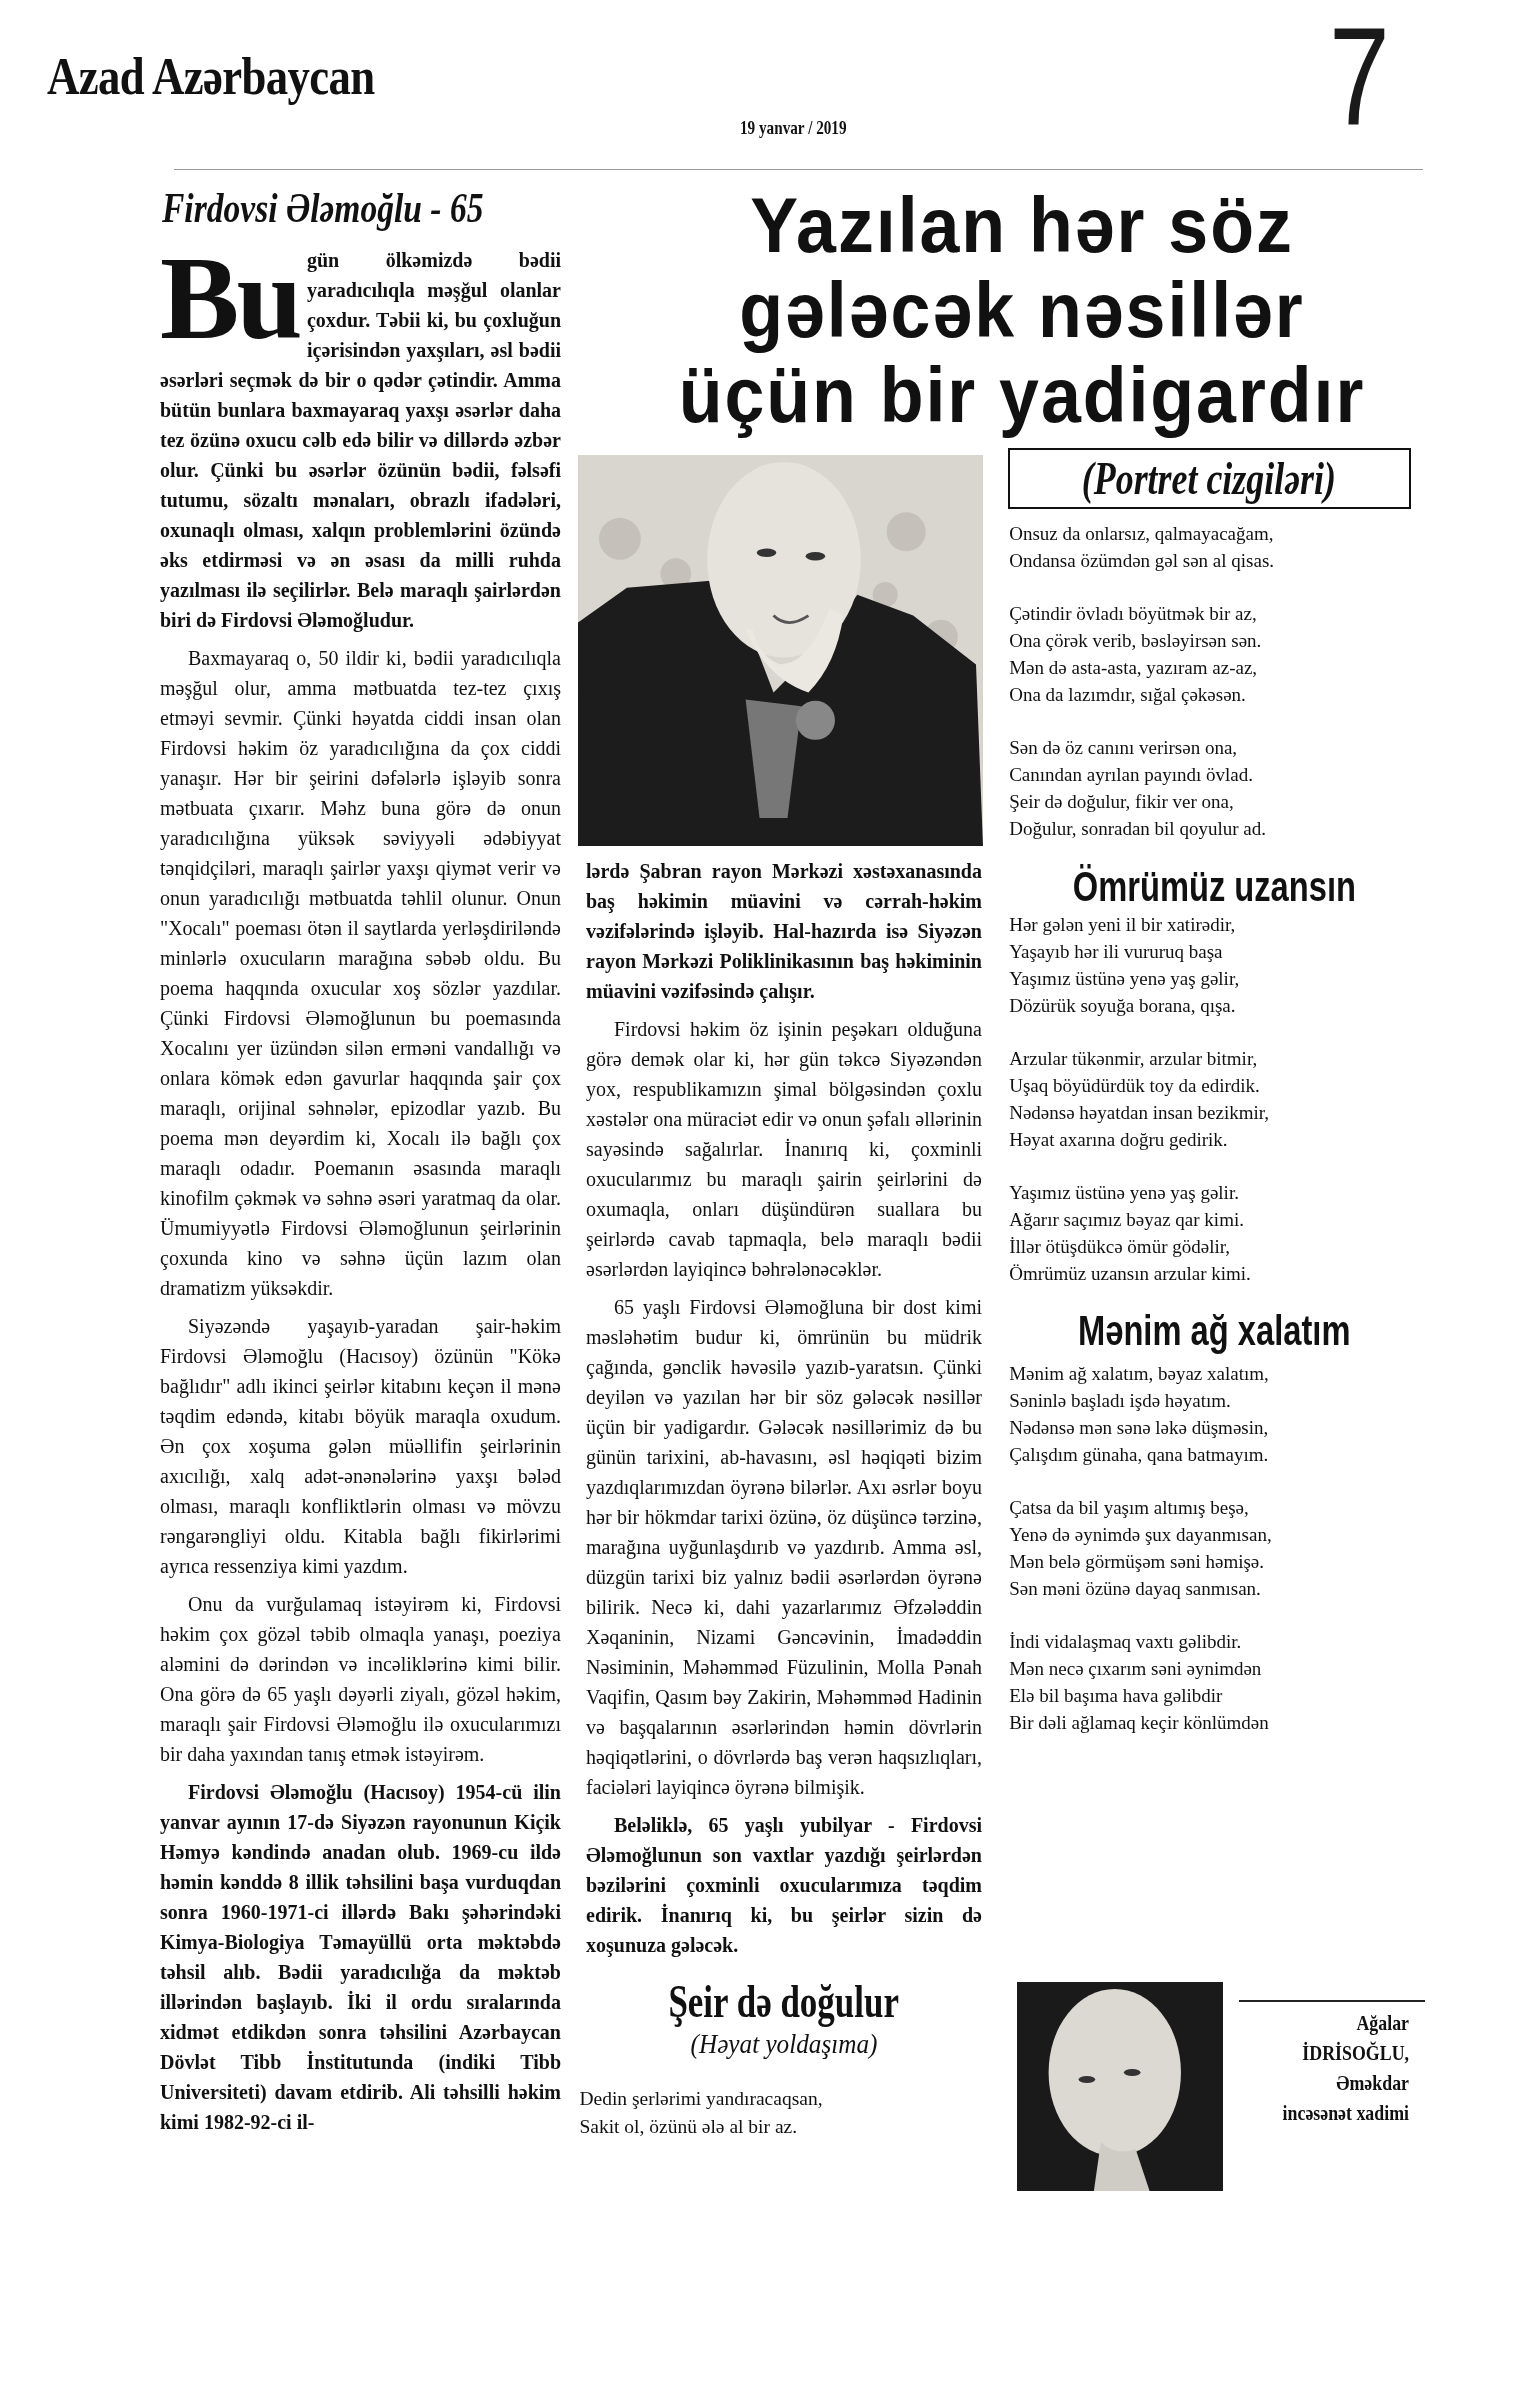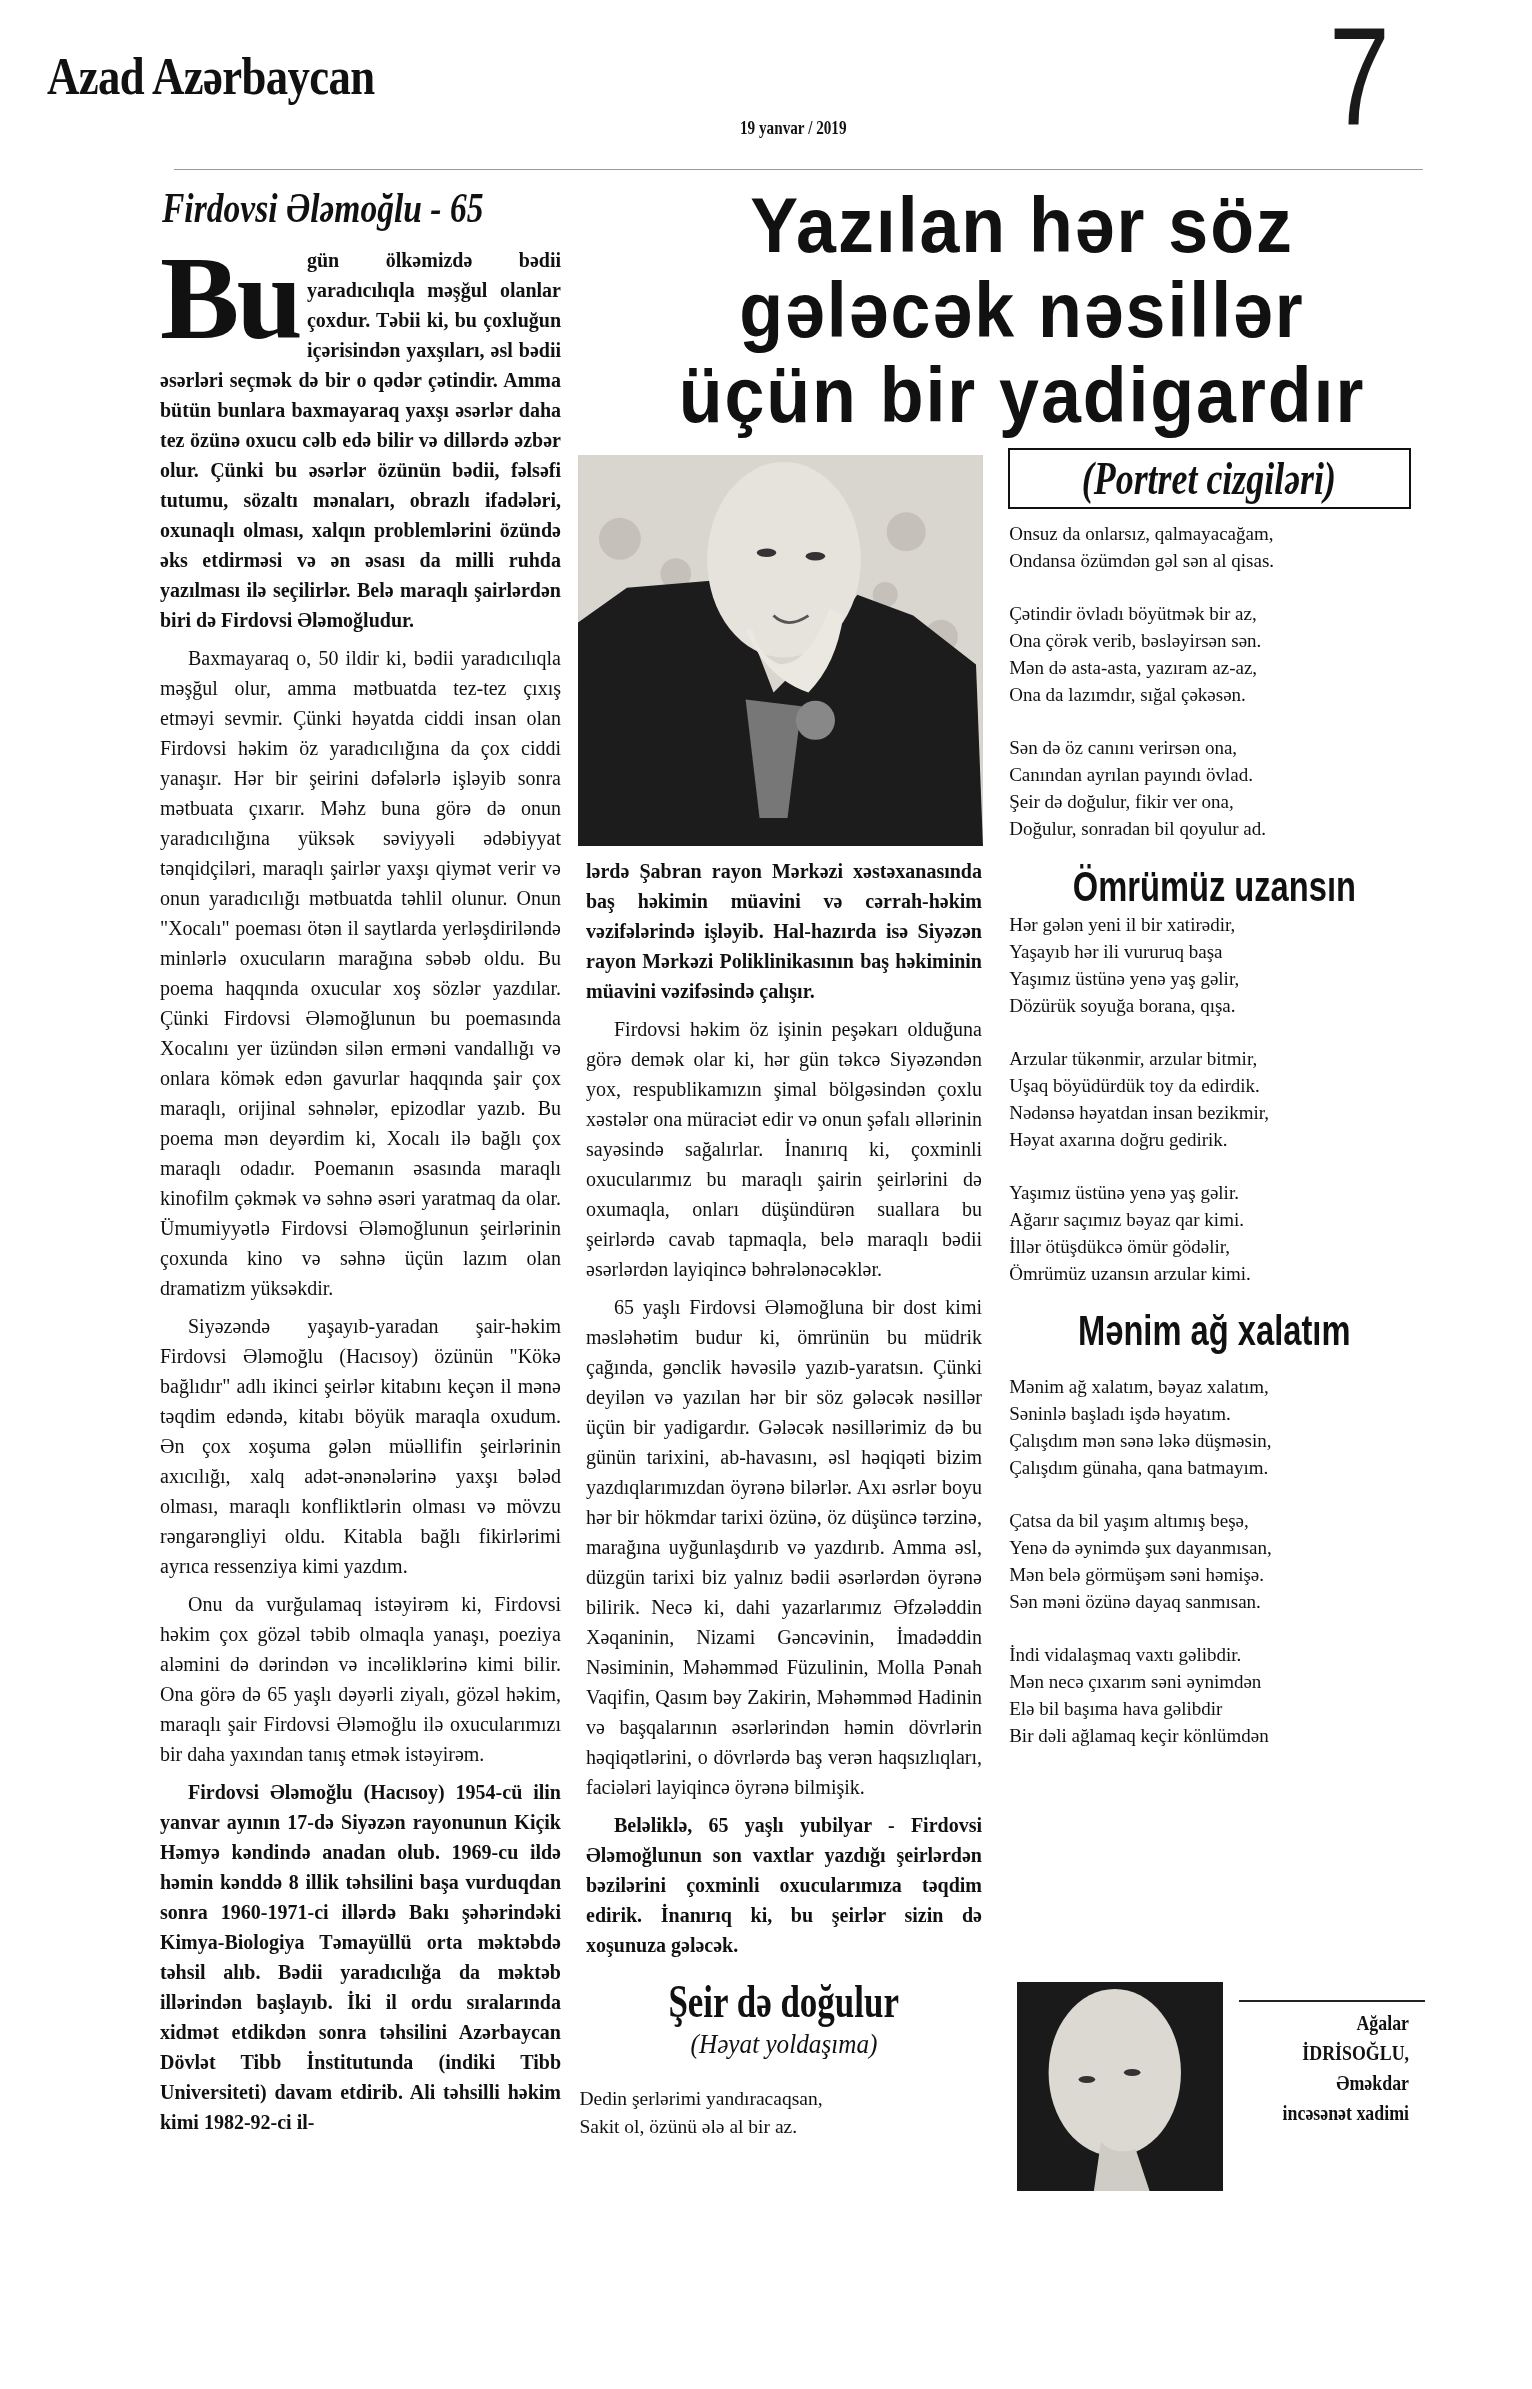--- a/index.html
+++ b/index.html
@@ -149,26 +149,26 @@
         <div>Həyat axarına doğru gedirik.</div>
       </div>
       <div class="stanza">
         <div>Yaşımız üstünə yenə yaş gəlir.</div>
         <div>Ağarır saçımız bəyaz qar kimi.</div>
         <div>İllər ötüşdükcə ömür gödəlir,</div>
         <div>Ömrümüz uzansın arzular kimi.</div>
       </div>
     </div>
 
-  <div class="poem-title" style="margin-top:-7px; margin-bottom:18px;"><span>Mənim ağ xalatım</span></div>
+  <div class="poem-title" style="margin-top:-7px; margin-bottom:5px;"><span>Mənim ağ xalatım</span></div>
   <div class="poem" id="poem3">
       <div class="stanza">
         <div>Mənim ağ xalatım, bəyaz xalatım,</div>
         <div>Səninlə başladı işdə həyatım.</div>
-        <div>Çalışdım mən sənə ləkə düşməsin,</div>
+        <div>Nədənsə mən sənə ləkə düşməsin,</div>
         <div>Çalışdım günaha, qana batmayım.</div>
       </div>
       <div class="stanza">
         <div>Çatsa da bil yaşım altımış beşə,</div>
         <div>Yenə də əynimdə şux dayanmısan,</div>
         <div>Mən belə görmüşəm səni həmişə.</div>
         <div>Sən məni özünə dayaq sanmısan.</div>
       </div>
       <div class="stanza">
         <div>İndi vidalaşmaq vaxtı gəlibdir.</div>

